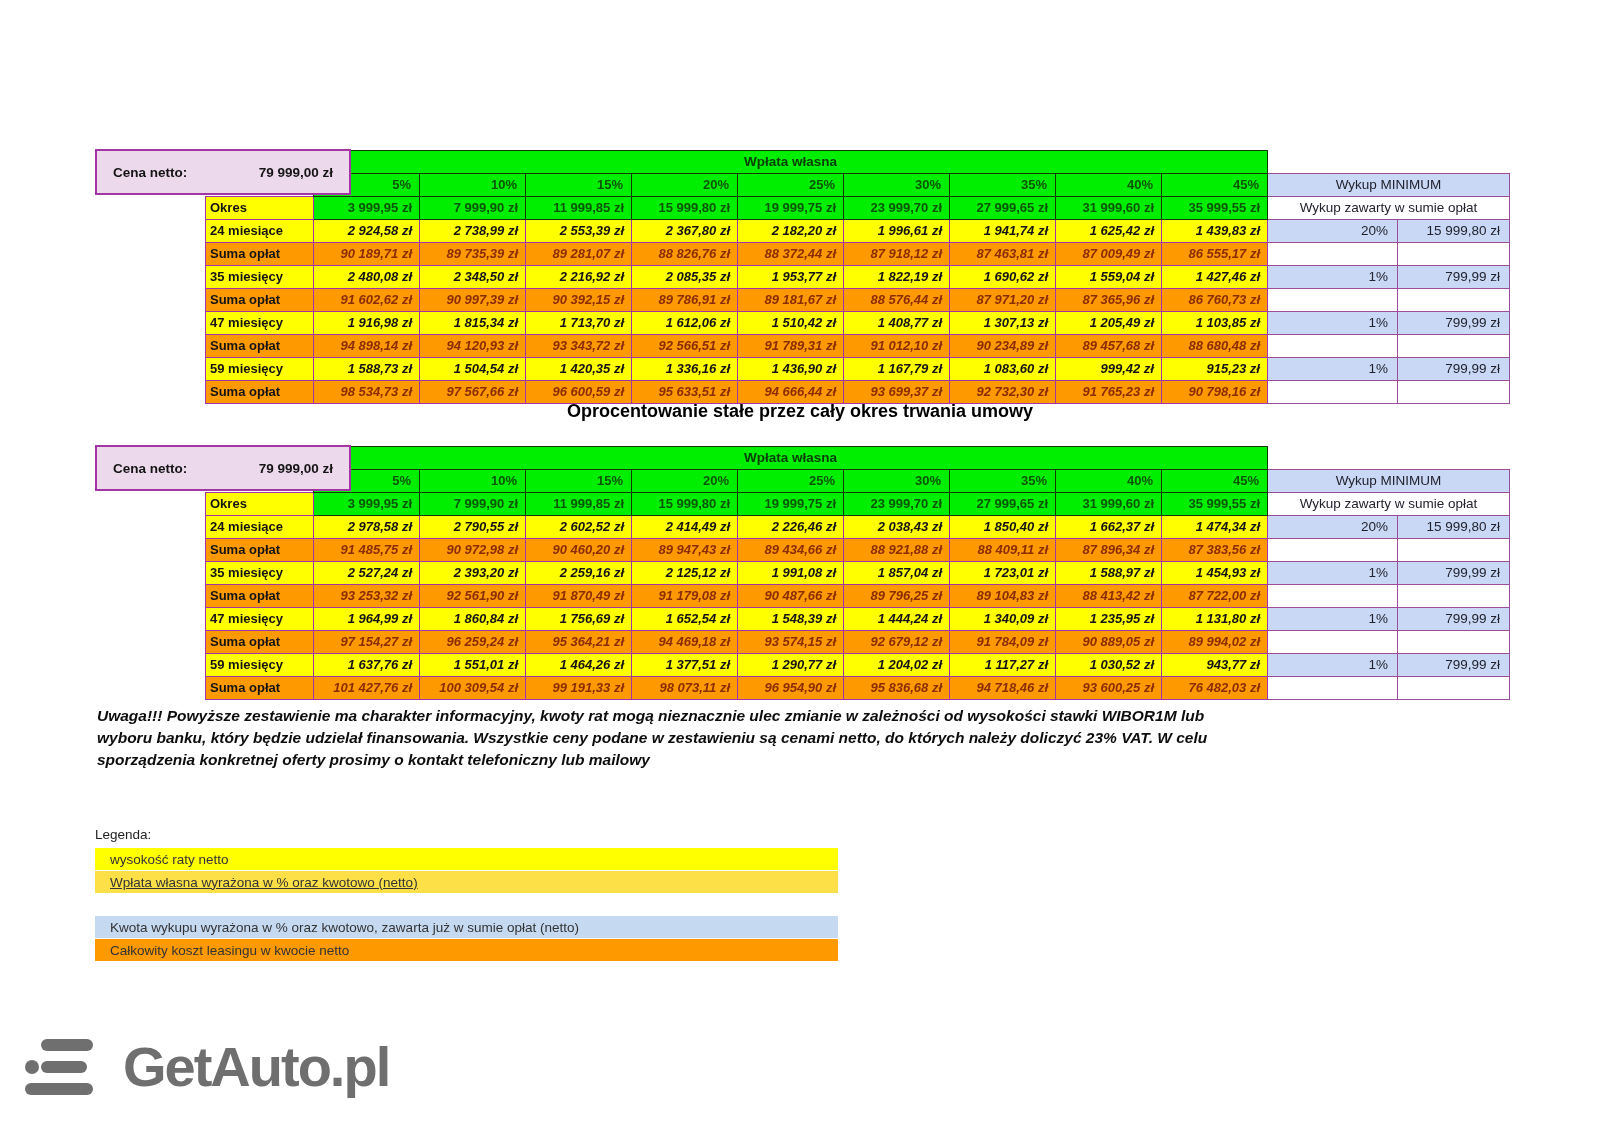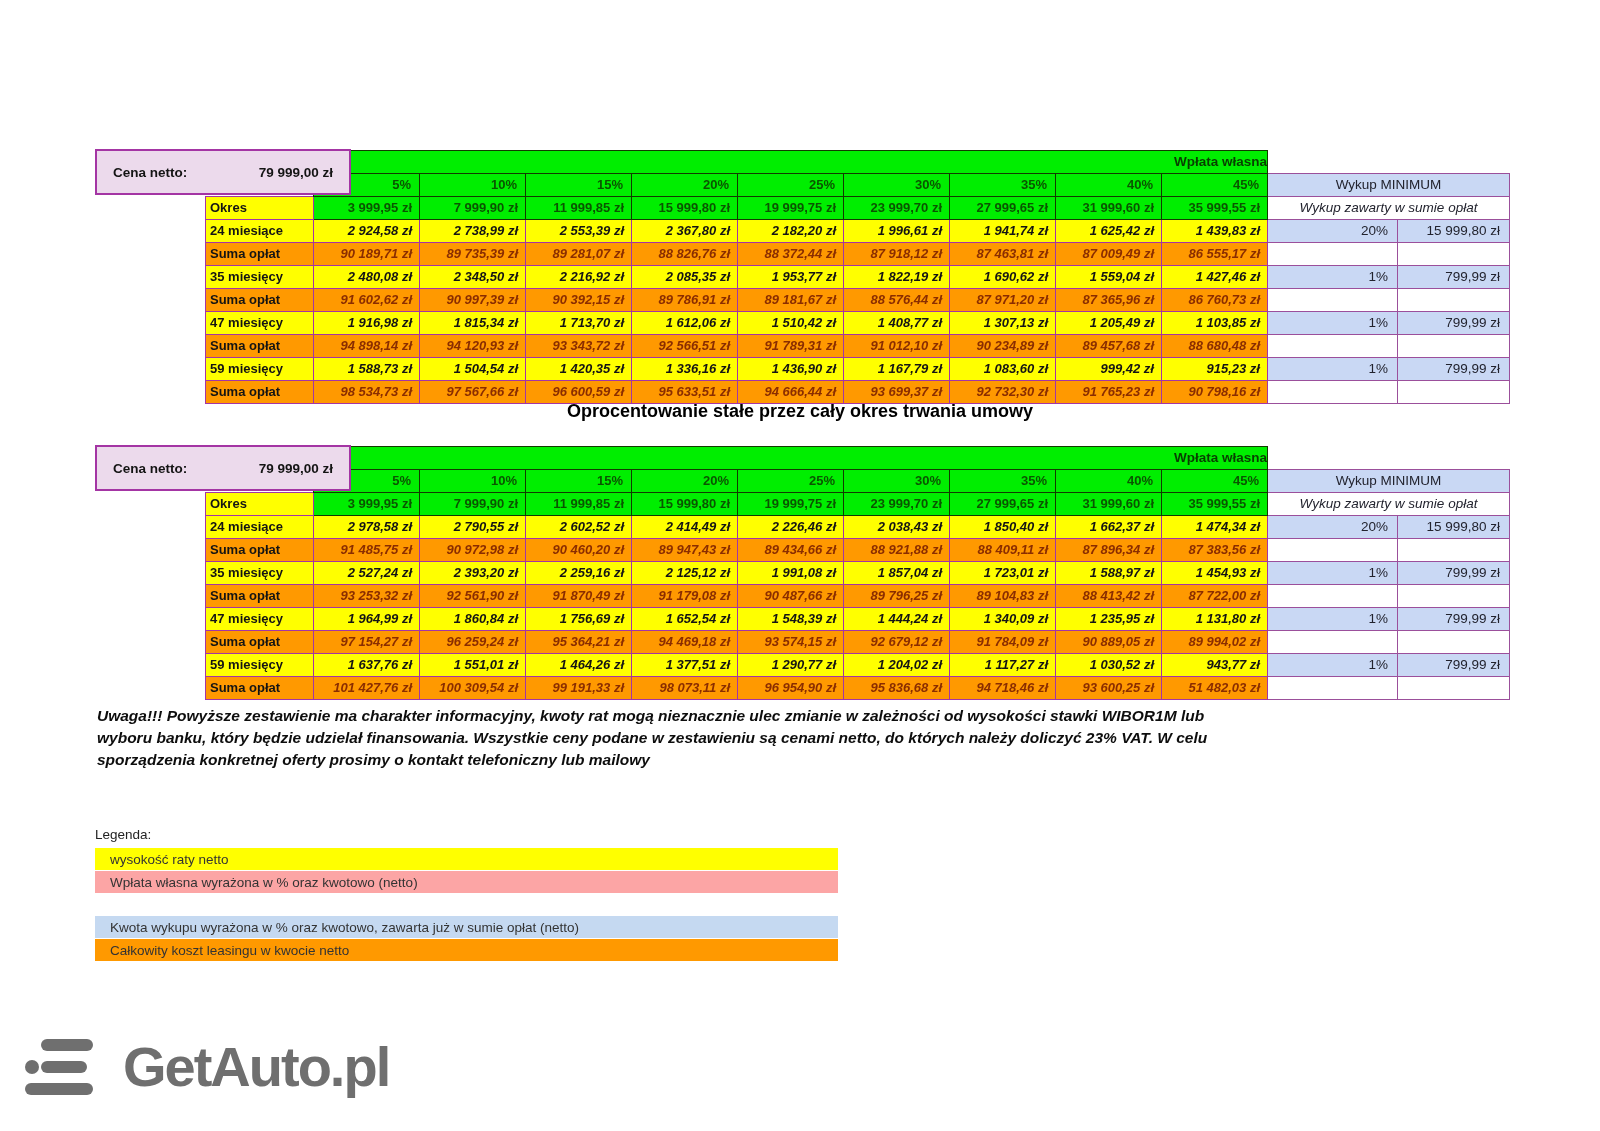--- a/index.html
+++ b/index.html
@@ -8,28 +8,28 @@
     font-family:"Liberation Sans",sans-serif;
   }
   
   .tbl{position:absolute;left:205px;}
   #t0{top:150px;}
   #t1{top:446px;}
   table.grid{border-collapse:collapse;table-layout:fixed;}
   td{height:22px;padding:0;font-size:13px;line-height:22px;white-space:nowrap;overflow:hidden;box-sizing:border-box;}
   td.cover,td.blank{background:#ffffff;border:none;}
   td.green{background:#00ee00;border:1px solid #123a00;color:#0a5500;font-weight:bold;text-align:right;padding-right:7px;}
-  td.merge{padding-right:0;font-size:13.5px;color:#083f00;}
+  td.merge{text-align:center;padding-right:0;font-size:13.5px;color:#083f00;}
   td.pct{padding-right:8px;}
   td.lbl{background:#ffff00;border:1px solid #a435a4;font-weight:bold;color:#141414;text-align:left;padding-left:4px;}
   td.lblOrange{background:#ff9900;}
   td.rate{background:#ffff00;border:1px solid #a435a4;font-weight:bold;font-style:italic;color:#141414;text-align:right;padding-right:7px;}
   td.suma{background:#ff9900;border:1px solid #a435a4;font-weight:bold;font-style:italic;color:#8a2d00;text-align:right;padding-right:7px;}
   td.wblue{background:#c9d8f4;border:1px solid #9b4f9b;color:#22232e;text-align:center;font-size:13.5px;font-weight:normal;}
-  td.wsub{background:#ffffff;border:1px solid #9b4f9b;color:#22232e;text-align:center;font-size:13.5px;font-style:italic;}
+  td.wsub{background:#ffffff;border:1px solid #9b4f9b;color:#22232e;text-align:center;font-size:13.5px;}
   td.wcell{background:#c9d8f4;border:1px solid #9b4f9b;color:#22232e;text-align:right;padding-right:9px;font-size:13.5px;}
   td.wempty{background:#ffffff;border:1px solid #9b4f9b;}
   .price{
     position:absolute;left:-110px;top:-1px;width:256px;height:46px;box-sizing:border-box;
     background:#ecdaec;border:2px solid #a435a4;z-index:3;
     display:flex;justify-content:space-between;align-items:center;padding:0 16px;
     font-weight:bold;font-size:13.5px;color:#141414;
   }
   
   .mid-title{
@@ -387,39 +387,39 @@
           <tr>
             <td class="lbl lblOrange">Suma opłat</td>
             <td class="suma">101 427,76 zł</td>
             <td class="suma">100 309,54 zł</td>
             <td class="suma">99 191,33 zł</td>
             <td class="suma">98 073,11 zł</td>
             <td class="suma">96 954,90 zł</td>
             <td class="suma">95 836,68 zł</td>
             <td class="suma">94 718,46 zł</td>
             <td class="suma">93 600,25 zł</td>
-            <td class="suma">51 482,03 zł</td>
+            <td class="suma">76 482,03 zł</td>
             <td class="wempty"></td>
             <td class="wempty"></td>
           </tr>
         </tbody>
       </table>
     </div>
 
   <div class="note" id="note">
       <div class="note-line">Uwaga!!! Powyższe zestawienie ma charakter informacyjny, kwoty rat mogą nieznacznie ulec zmianie w zależności od wysokości stawki WIBOR1M lub</div>
       <div class="note-line">wyboru banku, który będzie udzielał finansowania. Wszystkie ceny podane w zestawieniu są cenami netto, do których należy doliczyć 23% VAT. W celu</div>
       <div class="note-line">sporządzenia konkretnej oferty prosimy o kontakt telefoniczny lub mailowy</div>
     </div>
 
   <div class="legend">
     <div class="legend-title">Legenda:</div>
     <div id="legend-items">
         <div class="legend-item" style="background: rgb(255, 255, 0);">wysokość raty netto</div>
-        <div class="legend-item" style="background: #fca5a5;">Wpłata własna wyrażona w % oraz kwotowo (netto)</div>
+        <div class="legend-item" style="background: #fde047; text-decoration: underline;">Wpłata własna wyrażona w % oraz kwotowo (netto)</div>
         <div class="legend-item" style="background: rgb(197, 217, 241); margin-top: 23px;">Kwota wykupu wyrażona w % oraz kwotowo, zawarta już w sumie opłat (netto)</div>
         <div class="legend-item" style="background: rgb(255, 153, 0);">Całkowity koszt leasingu w kwocie netto</div>
       </div>
   </div>
 
   <div class="logo">
     <div class="logo-mark">
       <div class="bar bar1"></div>
       <div class="dot"></div>
       <div class="bar bar2"></div>

